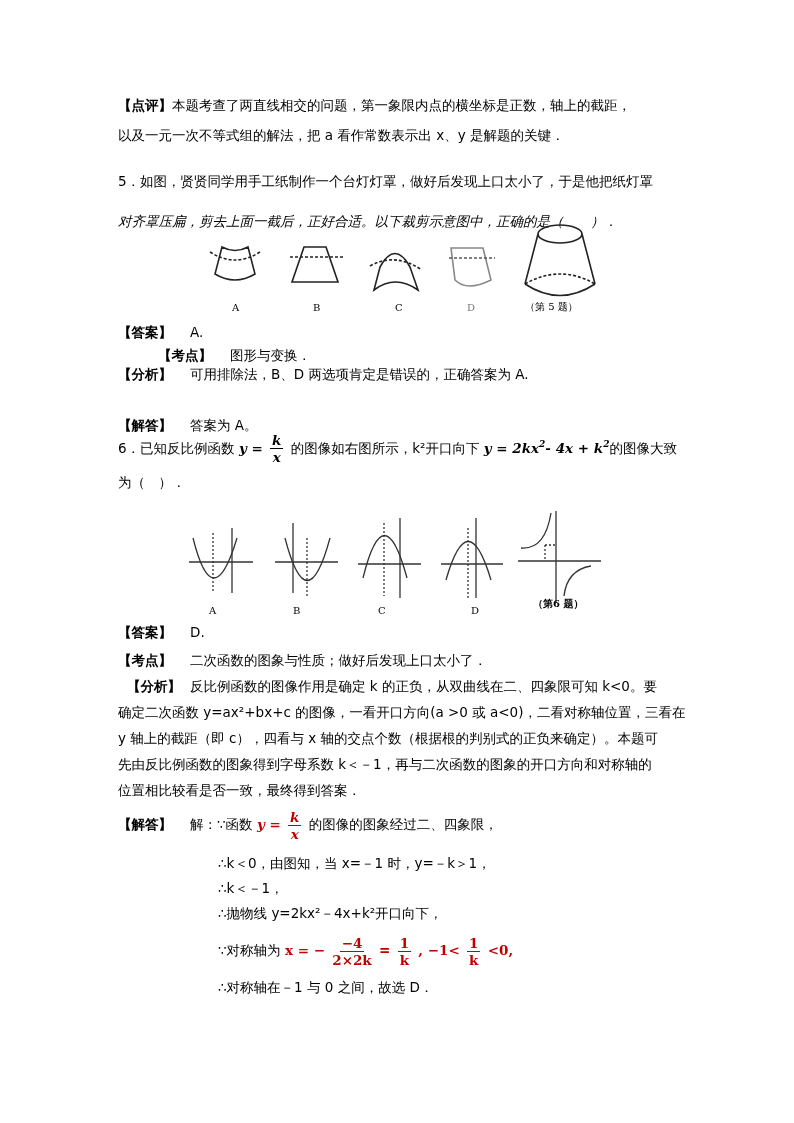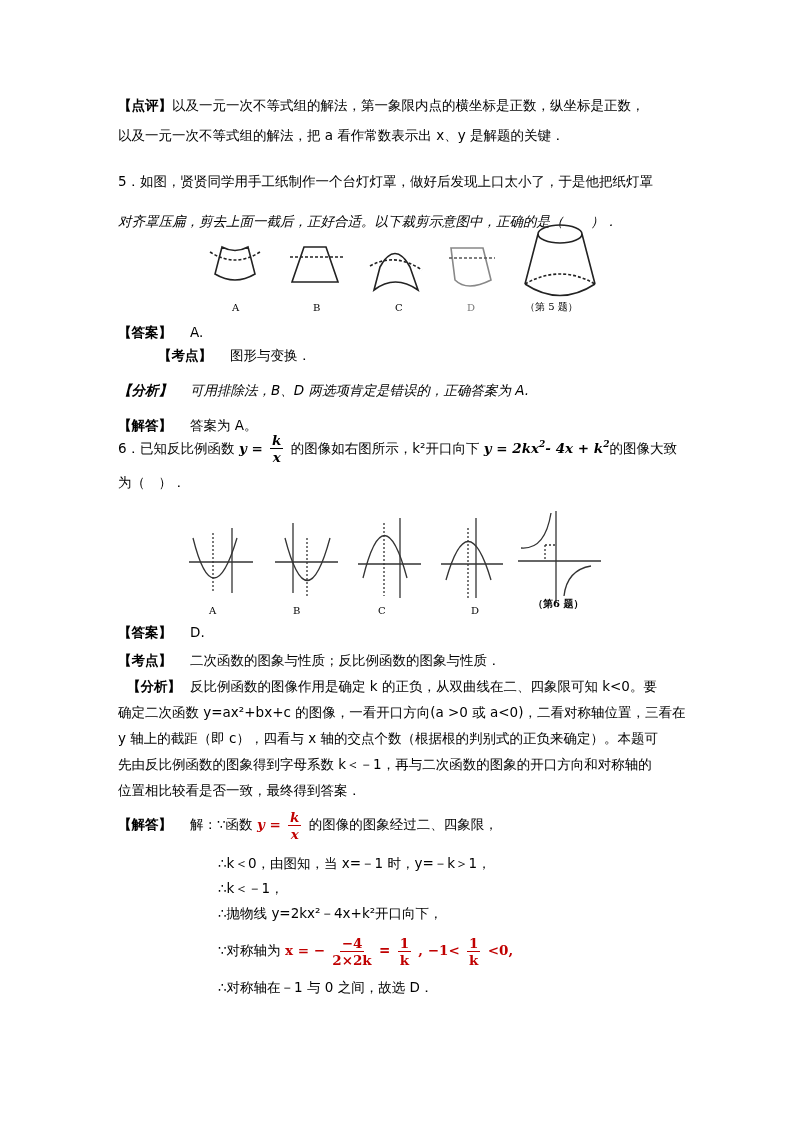--- a/index.html
+++ b/index.html
@@ -12,21 +12,21 @@
   .frac { display:inline-flex; flex-direction:column; align-items:center; vertical-align:middle; margin:0 3px; line-height:16px; }
   .frac .num { border-bottom:1.5px solid currentColor; padding:0 2px; }
   .figure { position:absolute; }
   .fig-label { font-family:"DejaVu Serif","Liberation Serif",serif; font-size:10px; position:absolute; }
   sup { font-size:9px; }
 </style>
 </head>
 <body>
 
 <div class="line" style="top:95px;">
-  <span class="label">【点评】</span><span>以及一元一次不等式组的解法，第一象限内点的横坐标是正数，纵坐标是正数，</span>
+  <span class="label">【点评】</span><span>本题考查了两直线相交的问题，第一象限内点的横坐标是正数，轴上的截距，</span>
 </div>
 <div class="line" style="top:125px;">
   <span>以及一元一次不等式组的解法，把 a 看作常数表示出 x、y 是解题的关键．</span>
 </div>
 
 <div class="line" style="top:171px;"><span>5．如图，贤贤同学用手工纸制作一个台灯灯罩，做好后发现上口太小了，于是他把纸灯罩</span></div>
 <div class="line" style="top:211px;font-style:italic;"><span>对齐罩压扁，剪去上面一截后，正好合适。以下裁剪示意图中，正确的是（　　）．</span></div>
 
 <div class="figure" style="left:200px; top:222px; width:400px; height:96px;">
   <svg width="400" height="96" viewBox="0 0 400 96">
@@ -52,21 +52,21 @@
   </svg>
   <span class="fig-label" style="left:32px; top:80px;">A</span>
   <span class="fig-label" style="left:113px; top:80px;">B</span>
   <span class="fig-label" style="left:195px; top:80px;">C</span>
   <span class="fig-label" style="left:267px; top:80px; color:#777;">D</span>
   <span class="fig-label" style="left:325px; top:78px;">（第 5 题）</span>
 </div>
 
 <div class="line" style="top:322px;"><span class="label" style="width:72px">【答案】</span><span>A.</span></div>
 <div class="line" style="top:345px;margin-left:40px;"><span class="label" style="width:72px">【考点】</span><span>图形与变换．</span></div>
-<div class="line" style="top:380px;font-style:italic;"><span class="label" style="width:72px">【分析】</span><span>可用排除法，B、D 两选项肯定是错误的，正确答案为 A.</span></div>
+<div class="line" style="top:364px;"><span class="label" style="width:72px">【分析】</span><span>可用排除法，B、D 两选项肯定是错误的，正确答案为 A.</span></div>
 <div class="line" style="top:391px;margin-top:24px;"><span class="label" style="width:72px">【解答】</span><span>答案为 A。</span></div>
 
 <div class="line" style="top:428px; line-height:32px;">
   <span>6．已知反比例函数</span>
   <span class="math">y =</span>
   <span class="frac math">
       <span class="num">k</span>
       <span>x</span>
     </span>
   <span>的图像如右图所示，k²开口向下</span>
@@ -107,21 +107,21 @@
     </g>
   </svg>
   <span class="fig-label" style="left:26px; top:97px;">A</span>
   <span class="fig-label" style="left:110px; top:97px;">B</span>
   <span class="fig-label" style="left:195px; top:97px;">C</span>
   <span class="fig-label" style="left:288px; top:97px;">D</span>
   <span class="fig-label" style="left:350px; top:89px; font-weight:bold;">（第6 题）</span>
 </div>
 
 <div class="line" style="top:622px;"><span class="label" style="width:72px">【答案】</span><span>D.</span></div>
-<div class="line" style="top:650px;"><span class="label" style="width:72px">【考点】</span><span>二次函数的图象与性质；反比例函数的图象与性质．</span></div>
+<div class="line" style="top:650px;"><span class="label" style="width:72px">【考点】</span><span>二次函数的图象与性质；做好后发现上口太小了．</span></div>
 <div class="line" style="top:676px;text-align:center;"><span class="label" style="width:72px">【分析】</span><span>反比例函数的图像作用是确定 k 的正负，从双曲线在二、四象限可知 k&lt;0。要</span></div>
 <div class="line" style="top:702px;"><span>确定二次函数 y=ax²+bx+c 的图像，一看开口方向(a &gt;0 或 a&lt;0)，二看对称轴位置，三看在</span></div>
 <div class="line" style="top:728px;"><span>y 轴上的截距（即 c），四看与 x 轴的交点个数（根据根的判别式的正负来确定）。本题可</span></div>
 <div class="line" style="top:754px;"><span>先由反比例函数的图象得到字母系数 k＜－1，再与二次函数的图象的开口方向和对称轴的</span></div>
 <div class="line" style="top:780px;"><span>位置相比较看是否一致，最终得到答案．</span></div>
 
 <div class="line" style="top:808px; line-height:32px;">
   <span class="label" style="width:72px">【解答】</span><span>解：∵函数</span>
   <span class="math red">y =</span>
   <span class="frac math red">

